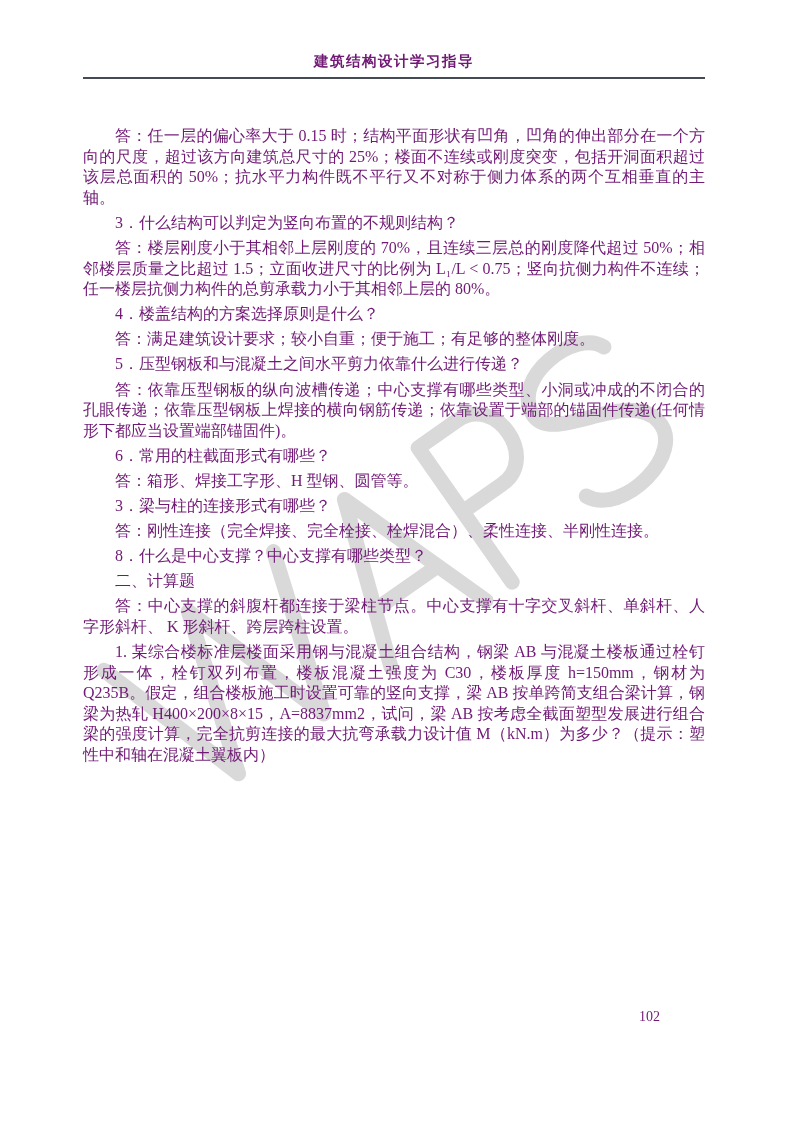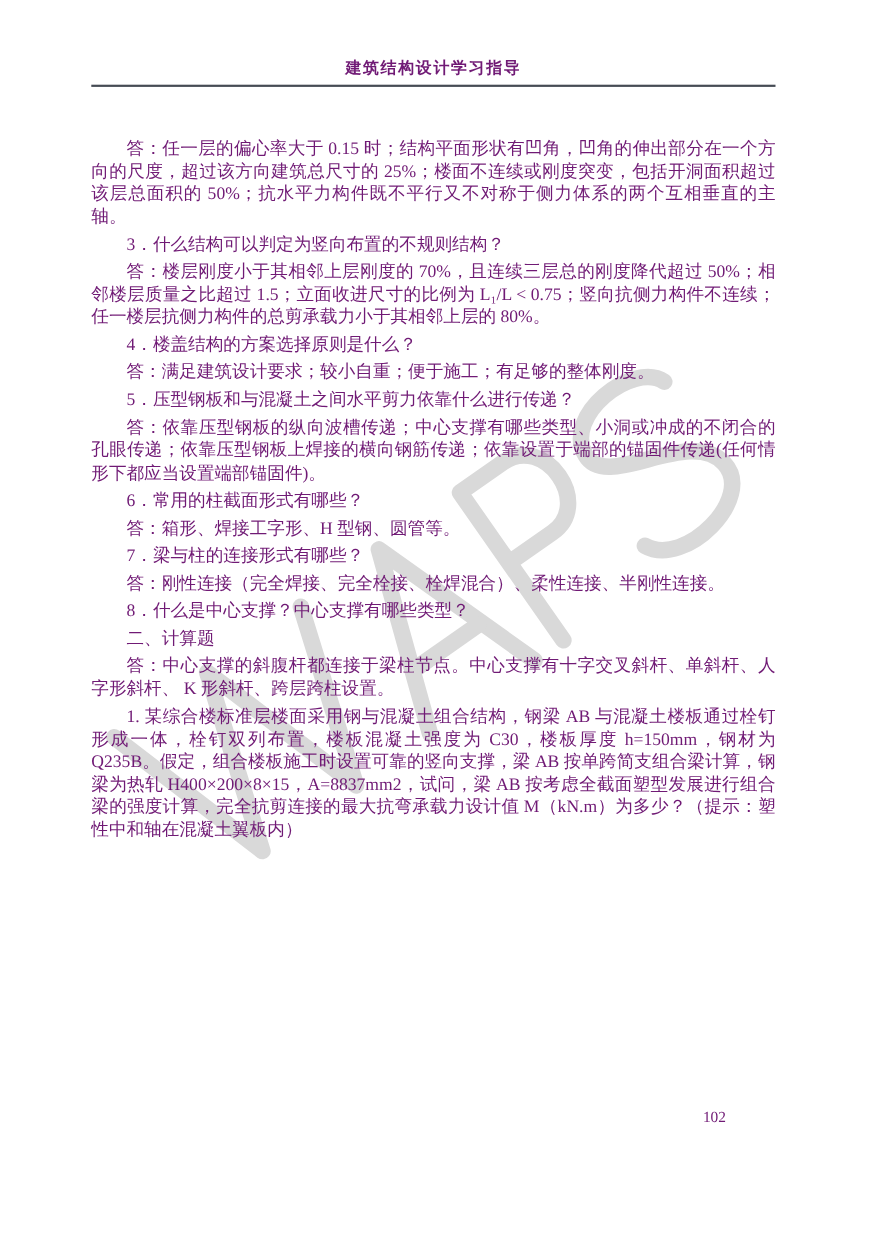--- a/index.html
+++ b/index.html
@@ -82,21 +82,21 @@
   <div class="page-content">
     <p>答：任一层的偏心率大于 0.15 时；结构平面形状有凹角，凹角的伸出部分在一个方向的尺度，超过该方向建筑总尺寸的 25%；楼面不连续或刚度突变，包括开洞面积超过该层总面积的 50%；抗水平力构件既不平行又不对称于侧力体系的两个互相垂直的主轴。</p>
     <p>3．什么结构可以判定为竖向布置的不规则结构？</p>
     <p>答：楼层刚度小于其相邻上层刚度的 70%，且连续三层总的刚度降代超过 50%；相邻楼层质量之比超过 1.5；立面收进尺寸的比例为 L₁/L &lt; 0.75；竖向抗侧力构件不连续；任一楼层抗侧力构件的总剪承载力小于其相邻上层的 80%。</p>
     <p>4．楼盖结构的方案选择原则是什么？</p>
     <p>答：满足建筑设计要求；较小自重；便于施工；有足够的整体刚度。</p>
     <p>5．压型钢板和与混凝土之间水平剪力依靠什么进行传递？</p>
     <p>答：依靠压型钢板的纵向波槽传递；中心支撑有哪些类型、小洞或冲成的不闭合的孔眼传递；依靠压型钢板上焊接的横向钢筋传递；依靠设置于端部的锚固件传递(任何情形下都应当设置端部锚固件)。</p>
     <p>6．常用的柱截面形式有哪些？</p>
     <p>答：箱形、焊接工字形、H 型钢、圆管等。</p>
-    <p>7．梁与柱的连接形式有哪些？</p>
+    <p>3．梁与柱的连接形式有哪些？</p>
     <p>答：刚性连接（完全焊接、完全栓接、栓焊混合）、柔性连接、半刚性连接。</p>
     <p>8．什么是中心支撑？中心支撑有哪些类型？</p>
     <p>二、计算题</p>
     <p>答：中心支撑的斜腹杆都连接于梁柱节点。中心支撑有十字交叉斜杆、单斜杆、人字形斜杆、 K 形斜杆、跨层跨柱设置。</p>
     <p>1. 某综合楼标准层楼面采用钢与混凝土组合结构，钢梁 AB 与混凝土楼板通过栓钉形成一体，栓钉双列布置，楼板混凝土强度为 C30，楼板厚度 h=150mm，钢材为 Q235B。假定，组合楼板施工时设置可靠的竖向支撑，梁 AB 按单跨简支组合梁计算，钢梁为热轧 H400×200×8×15，A=8837mm2，试问，梁 AB 按考虑全截面塑型发展进行组合梁的强度计算，完全抗剪连接的最大抗弯承载力设计值 M（kN.m）为多少？（提示：塑性中和轴在混凝土翼板内）</p>
   </div>
 
   <div class="page-number">102</div>
 
 </div>

